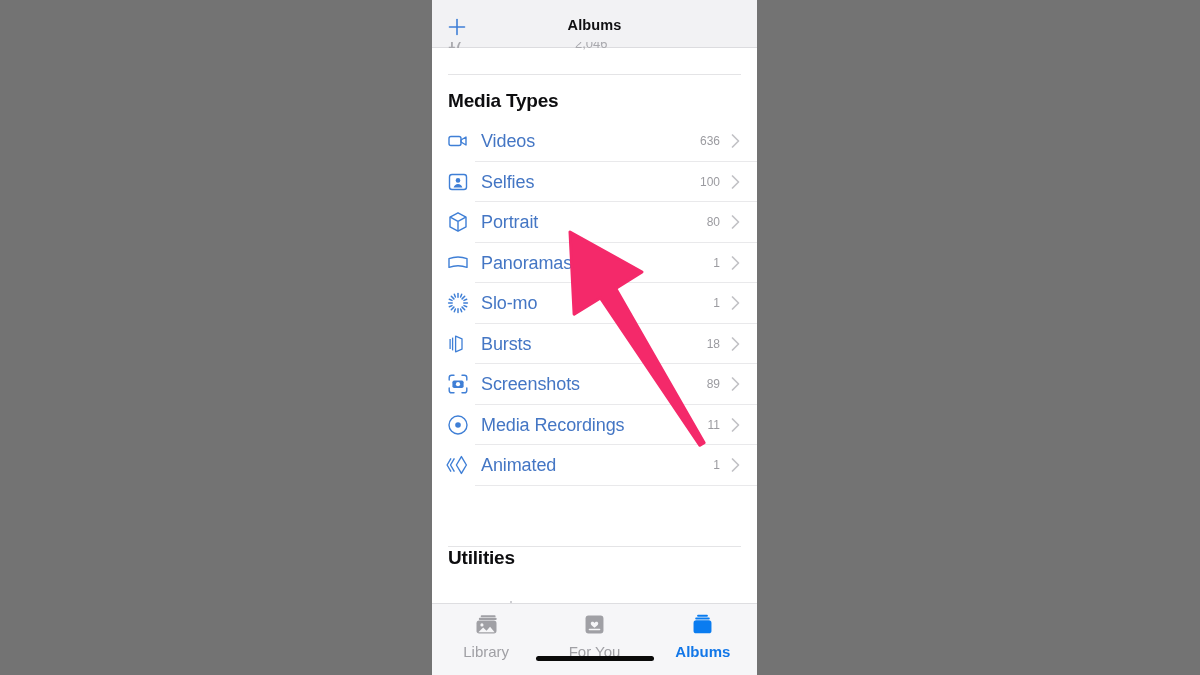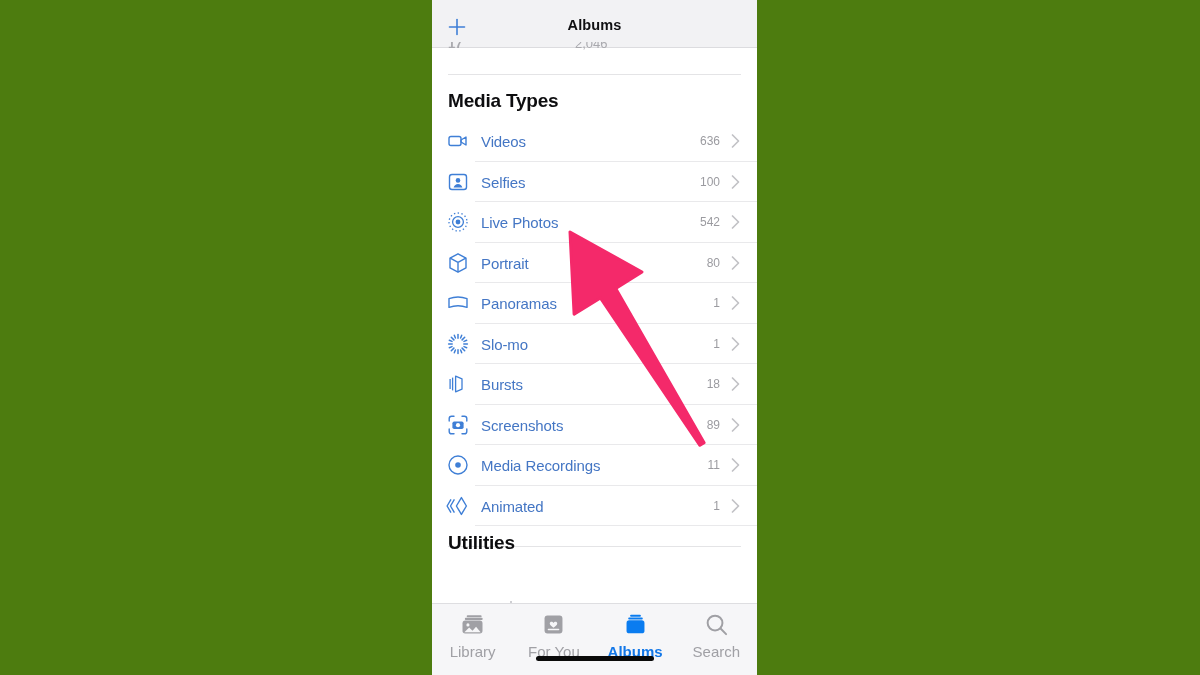--- a/index.html
+++ b/index.html
@@ -12,21 +12,21 @@
     height: 675px;
     overflow: hidden;
     font-family: "Liberation Sans", sans-serif;
     -webkit-font-smoothing: antialiased;
   }
 
   #stage {
     position: relative;
     width: 1200px;
     height: 675px;
-    background: #4d7c0f;
+    background: #737373;
   }
 
   
   #phone {
     position: absolute;
     left: 432px;
     top: 0;
     width: 325px;
     height: 675px;
     background: #ffffff;
@@ -93,21 +93,21 @@
   
   .section-header {
     position: absolute;
     left: 16px;
     font-size: 19px;
     font-weight: bold;
     color: #0d0d0f;
     letter-spacing: -0.2px;
   }
   #hdr-media { top: 90px; }
-  #hdr-utilities { top: 532px; }
+  #hdr-utilities { top: 547px; }
 
   
   .list {
     position: absolute;
     left: 0;
     top: 121px;
     width: 325px;
   }
   .row {
     position: relative;
@@ -130,21 +130,21 @@
     width: 24px;
     height: 24px;
     color: #3f7fd6;
     display: block;
   }
   .row-label {
     position: absolute;
     left: 49px;
     top: 50%;
     transform: translateY(-50%);
-    font-size: 15px;
+    font-size: 18px;
     color: #4476c4;
     letter-spacing: -0.1px;
     white-space: nowrap;
   }
   .row-count {
     position: absolute;
     right: 37px;
     top: 50%;
     transform: translateY(-50%);
     font-size: 12px;
@@ -277,33 +277,20 @@
           <span class="sep"></span>
         </div>
         <div class="row">
           <span class="row-icon"><svg viewBox="0 0 24 24" fill="none" stroke="currentColor" stroke-width="1.4">
               <rect x="3.5" y="4.5" width="17" height="15" rx="2.5"></rect>
               <circle cx="12" cy="10.4" r="2.3" fill="currentColor" stroke="none"></circle>
               <path d="M7.6 17.4c.7-2.3 2.4-3.5 4.4-3.5s3.7 1.2 4.4 3.5z" fill="currentColor" stroke="none"></path>
             </svg></span>
           <span class="row-label">Selfies</span>
           <span class="row-count">100</span>
-          <span class="row-chevron"><svg viewBox="0 0 11 17" fill="none" stroke="currentColor" stroke-width="1.7" stroke-linecap="round" stroke-linejoin="round">
-              <polyline points="2.5,2.5 8.5,8.5 2.5,14.5"></polyline>
-            </svg></span>
-          <span class="sep"></span>
-        </div>
-        <div class="row">
-          <span class="row-icon"><svg viewBox="0 0 24 24" fill="none" stroke="currentColor" stroke-width="1.3">
-              <circle cx="12" cy="12" r="9" stroke-dasharray="1.4 2.4"></circle>
-              <circle cx="12" cy="12" r="5.4"></circle>
-              <circle cx="12" cy="12" r="2.4" fill="currentColor" stroke="none"></circle>
-            </svg></span>
-          <span class="row-label">Live Photos</span>
-          <span class="row-count">542</span>
           <span class="row-chevron"><svg viewBox="0 0 11 17" fill="none" stroke="currentColor" stroke-width="1.7" stroke-linecap="round" stroke-linejoin="round">
               <polyline points="2.5,2.5 8.5,8.5 2.5,14.5"></polyline>
             </svg></span>
           <span class="sep"></span>
         </div>
         <div class="row">
           <span class="row-icon"><svg viewBox="0 0 24 24" fill="none" stroke="currentColor" stroke-width="1.4" stroke-linejoin="round">
               <path d="M12 2.8l8 4.3v9.8l-8 4.3-8-4.3V7.1z"></path>
               <path d="M4.2 7.2L12 11.4l7.8-4.2M12 11.4V21"></path>
             </svg></span>
@@ -434,27 +421,20 @@
             <span class="tab-label">For You</span>
           </div>
           <div class="tab active">
             <span class="tab-icon"><svg viewBox="0 0 24 24" fill="currentColor">
                 <rect x="6.8" y="2.6" width="10.4" height="1.9" rx=".95"></rect>
                 <rect x="5.0" y="5.2" width="14.0" height="1.9" rx=".95"></rect>
                 <rect x="3.4" y="7.9" width="17.2" height="12.6" rx="2.6"></rect>
               </svg></span>
             <span class="tab-label">Albums</span>
           </div>
-          <div class="tab">
-            <span class="tab-icon"><svg viewBox="0 0 24 24" fill="none" stroke="currentColor" stroke-width="1.9" stroke-linecap="round">
-                <circle cx="10.6" cy="10.6" r="7.1"></circle>
-                <line x1="15.9" y1="15.9" x2="21.2" y2="21.2"></line>
-              </svg></span>
-            <span class="tab-label">Search</span>
-          </div>
         </div>
       <div class="home-indicator"></div>
     </div>
 
   </div>
 
   <svg id="annotation-arrow" viewBox="0 0 1200 675">
     <polygon id="arrow-shape" points="570.0,232.0 574.1,314.3 600.4,297.9 699.9,445.3 704.1,442.7 615.7,288.4 642.0,272.0" fill="#F4296A" stroke="#F4296A" stroke-width="3" stroke-linejoin="round"></polygon>
   </svg>
 

